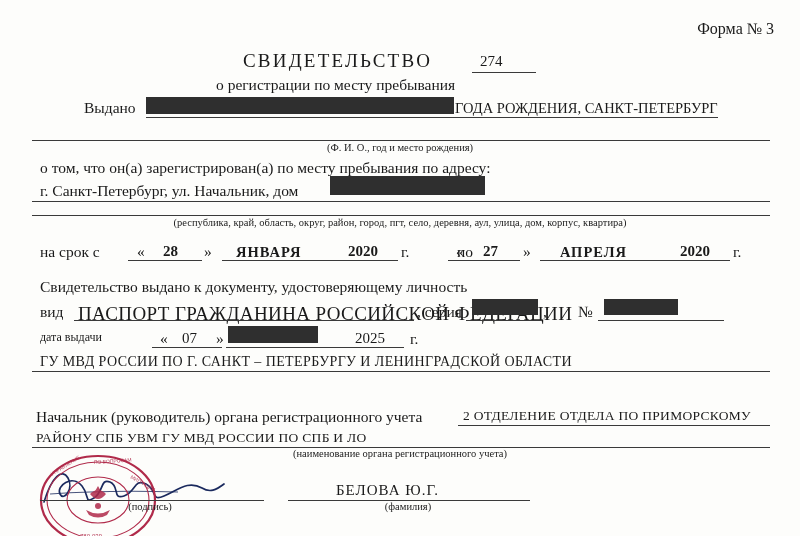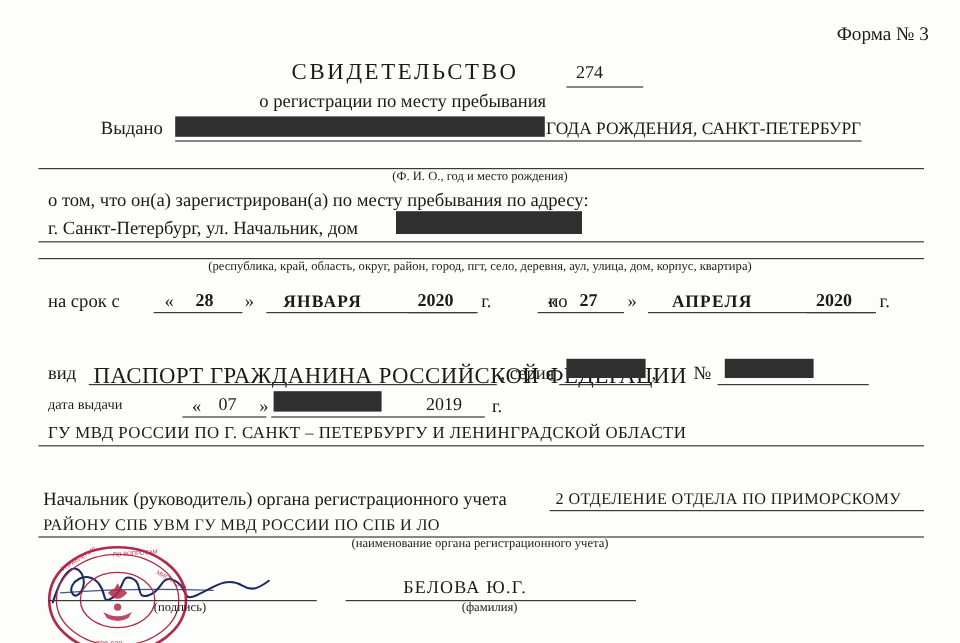--- a/index.html
+++ b/index.html
@@ -264,37 +264,38 @@
   <div class="txt" id="year-to" style="top:243px;">2020</div>
   <div class="txt" id="g2" style="top:243px; font-size:15.5px;">г.</div>
 
   <div class="line" id="line-t1"></div>
   <div class="line" id="line-t2"></div>
   <div class="line" id="line-t3"></div>
   <div class="line" id="line-t4"></div>
   <div class="line" id="line-t5"></div>
   <div class="line" id="line-t6"></div>
 
+  <div class="txt" id="lbl-docissued">Свидетельство выдано к документу, удостоверяющему личность</div>
   <div class="txt" id="lbl-vid">вид</div>
   <div class="txt" id="doc-type">ПАСПОРТ ГРАЖДАНИНА РОССИЙСКОЙ ФЕДЕРАЦИИ</div>
   <div class="txt" id="lbl-seria">, серия</div>
   <div class="redact" id="redact-seria"></div>
   <div class="txt" id="comma1">,</div>
   <div class="txt" id="lbl-nomer">№</div>
   <div class="redact" id="redact-nomer"></div>
   <div class="line" id="line-vid"></div>
   <div class="line" id="line-seria"></div>
   <div class="line" id="line-nomer"></div>
 
   <div class="txt" id="lbl-dateissue">дата выдачи</div>
   <div class="txt" id="q5">«</div>
   <div class="txt" id="day-issue">07</div>
   <div class="txt" id="q6">»</div>
   <div class="redact" id="redact-month"></div>
-  <div class="txt" id="year-issue">2019</div>
+  <div class="txt" id="year-issue">2025</div>
   <div class="txt" id="g3">г.</div>
   <div class="line" id="line-d1"></div>
   <div class="line" id="line-d2"></div>
 
   <div class="txt" id="organ-text">ГУ  МВД  РОССИИ  ПО  Г. САНКТ – ПЕТЕРБУРГУ  И  ЛЕНИНГРАДСКОЙ ОБЛАСТИ</div>
   <div class="line" id="line-organ"></div>
 
   <div class="txt" id="lbl-chief">Начальник (руководитель) органа регистрационного учета</div>
   <div class="txt" id="chief-org1">2 ОТДЕЛЕНИЕ ОТДЕЛА  ПО ПРИМОРСКОМУ</div>
   <div class="line" id="line-chief1"></div>

